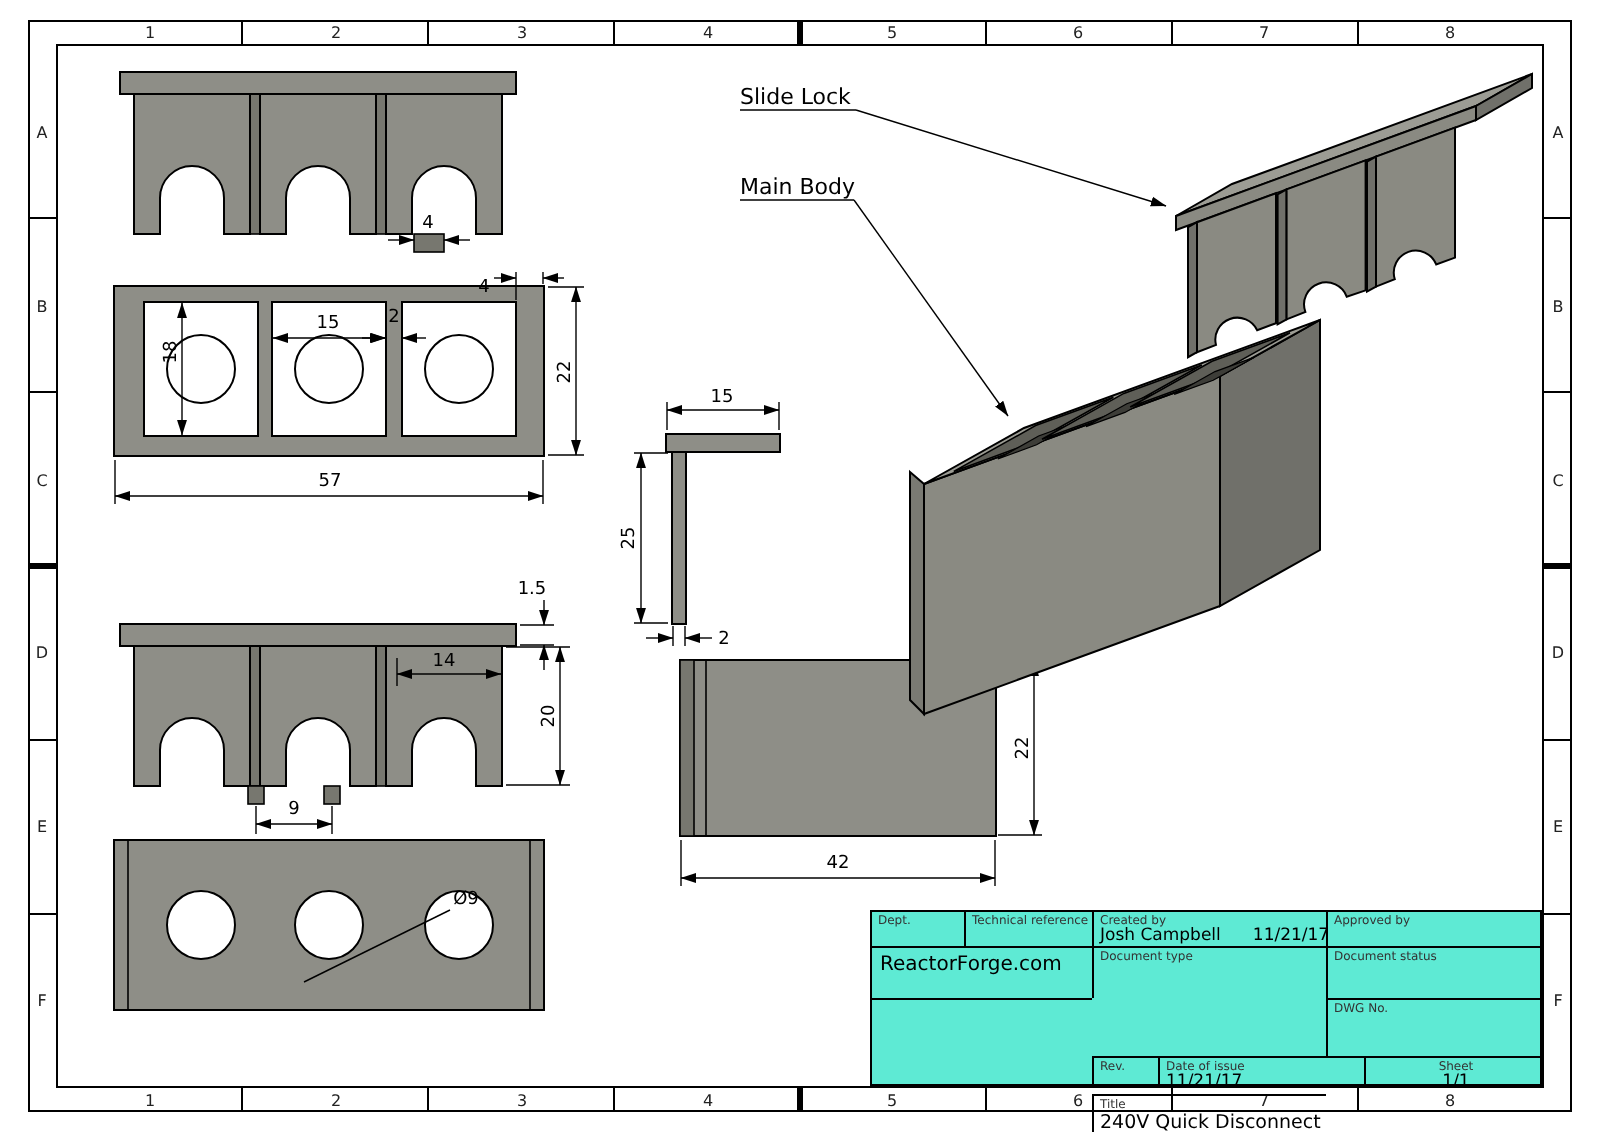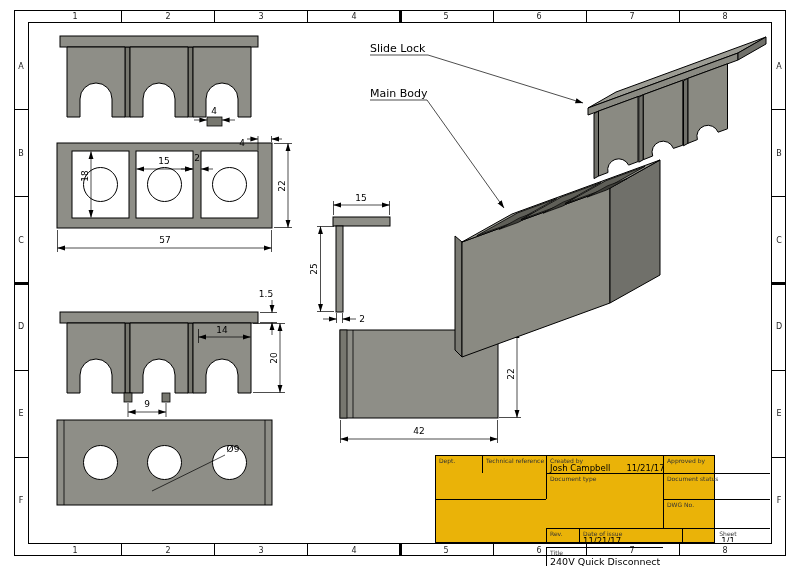--- a/index.html
+++ b/index.html
@@ -20,22 +20,22 @@
   .zt{font-size:8px;fill:#222;}
   .lbl{font-size:11px;fill:#000;}
   .iso-top{fill:#9c9c94;stroke:#000;stroke-width:1;}
   .iso-front{fill:#8a8a82;stroke:#000;stroke-width:1;}
   .iso-side{fill:#70706a;stroke:#000;stroke-width:1;}
   .iso-sliver{fill:#7a7a73;stroke:#000;stroke-width:1;}
   .pocket{fill:#5f5f58;stroke:#000;stroke-width:0.8;}
   .hole{fill:#3d3d38;stroke:#000;stroke-width:0.6;}
 
   
-  .tblock{position:absolute;left:435px;top:455px;width:280px;height:88px;
-          border:1px solid #000;box-sizing:border-box;background:#eab308;}
+  .tblock{position:absolute;left:435px;top:455px;width:336px;height:88px;
+          border:1px solid #000;box-sizing:border-box;background:#5eead4;}
   .tb-cell{position:absolute;box-sizing:border-box;overflow:hidden;}
   .bl-l{border-left:1px solid #000;}
   .bl-t{border-top:1px solid #000;}
   .tb-label{font-size:6px;line-height:7px;color:#333;padding:1px 0 0 3px;white-space:nowrap;}
   .tb-val{font-size:8.5px;line-height:9px;color:#000;padding:0 0 0 3px;white-space:nowrap;}
   .tb-brand{font-size:10px;line-height:12px;color:#000;padding:3px 0 0 4px;white-space:nowrap;}
   .tb-row{display:flex;}
   .tb-date{margin-left:16px;}
   .title-main{font-size:9.5px;line-height:11px;color:#000;padding:0 0 0 3px;white-space:nowrap;}
   .title-sub{font-size:16px;line-height:14px;color:#000;padding:0 0 0 3px;white-space:nowrap;text-decoration:underline;}
@@ -311,20 +311,23 @@
     <div class="tb-label">Created by</div>
     <div class="tb-val tb-row">
       <span>Josh Campbell</span>
       <span class="tb-date">11/21/17</span>
     </div>
   </div>
   <div class="tb-cell bl-l" style="left:227px;top:0;width:107px;height:17px;">
     <div class="tb-label">Approved by</div>
   </div>
 
+  <div class="tb-cell bl-t" style="left:0;top:17px;width:110px;height:26px;">
+    <div class="tb-brand">ReactorForge.com</div>
+  </div>
   <div class="tb-cell bl-l bl-t" style="left:110px;top:17px;width:117px;height:26px;">
     <div class="tb-label">Document type</div>
   </div>
   <div class="tb-cell bl-l bl-t" style="left:227px;top:17px;width:107px;height:26px;">
     <div class="tb-label">Document status</div>
   </div>
 
   <div class="tb-cell bl-t" style="left:0;top:43px;width:110px;height:43px;"></div>
   <div class="tb-cell bl-l bl-t" style="left:110px;top:43px;width:117px;height:29px;margin-top:48px;">
     <div class="tb-label">Title</div>

